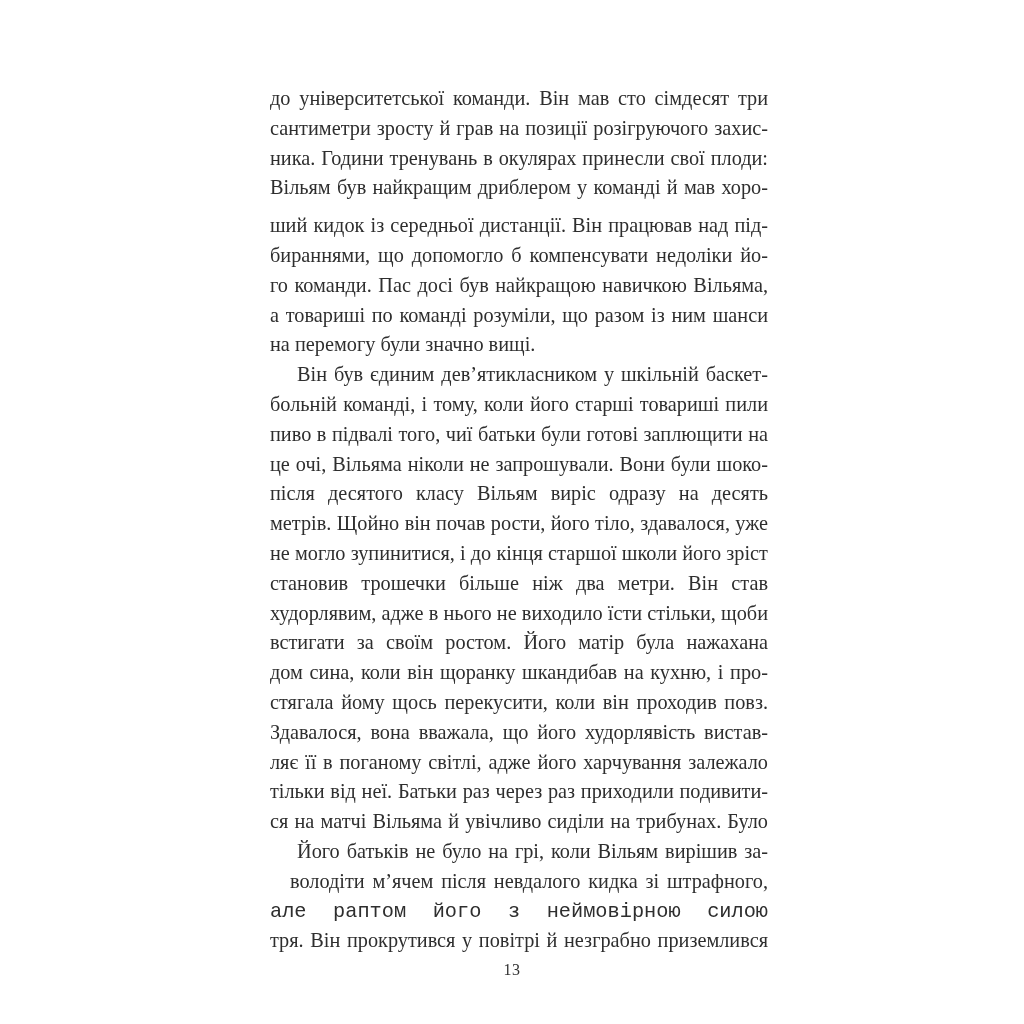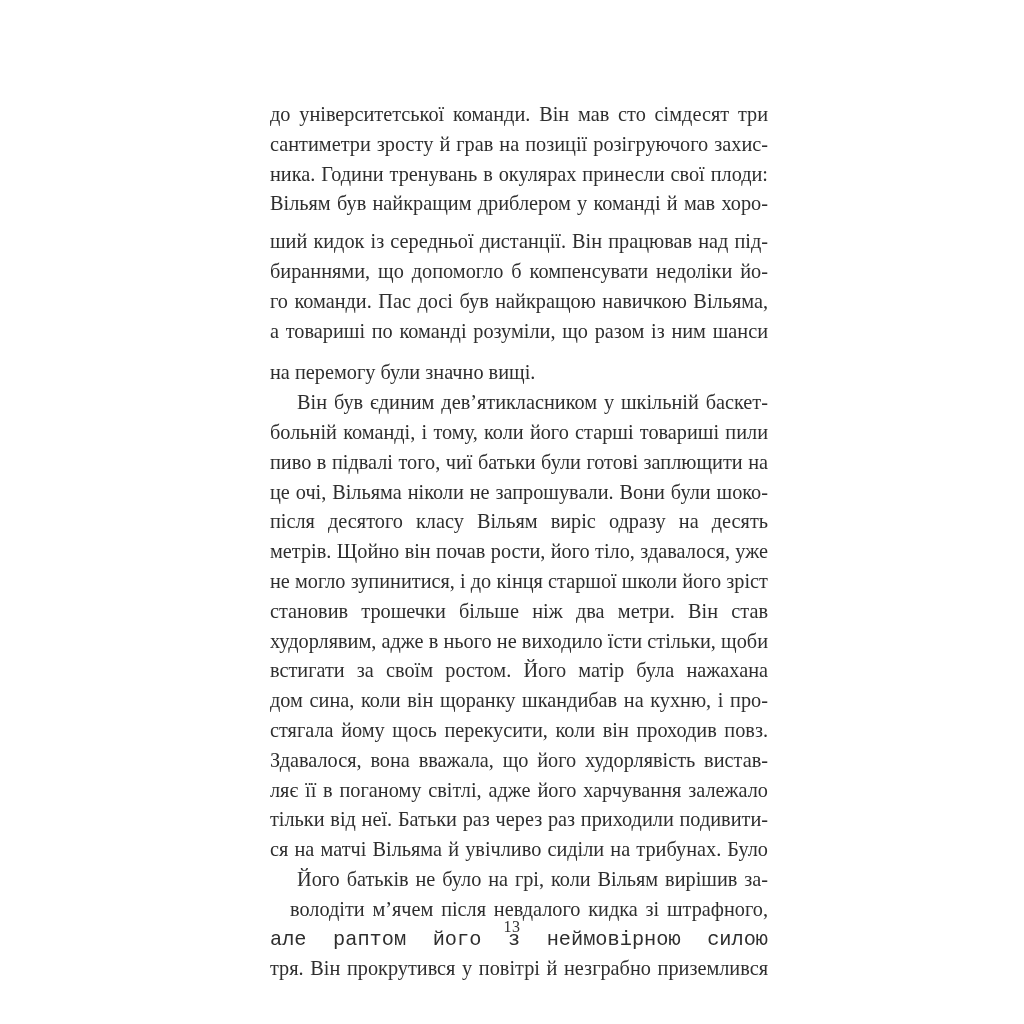--- a/index.html
+++ b/index.html
@@ -15,46 +15,45 @@
     }
     .page {
       position: absolute;
       left: 0; top: 0;
       width: 1024px; height: 1024px;
       background: #ffffff;
     }
     .text-block {
       position: absolute;
       left: 270px;
-      top: 100px;
+      top: 84px;
       width: 498px;
       font-family: "Liberation Serif", serif;
       font-size: 20.3px;
       line-height: 29.8px;
       color: #2e2e2e;
     }
     .line {
       display: block;
       white-space: nowrap;
       text-align: justify;
       text-align-last: justify;
       height: 29.8px;
     }
     .line.last {
       text-align-last: left;
-      margin-top: 12px;
     }
     .line.indent {
       padding-left: 27px;
     }
     .page-number {
       position: absolute;
       left: 0;
       width: 1024px;
-      top: 918px;
+      top: 961px;
       text-align: center;
       font-family: "Liberation Serif", serif;
       font-size: 16px;
       color: #333333;
       letter-spacing: 0.5px;
     }
   </style>
 </head>
 <body>
 

